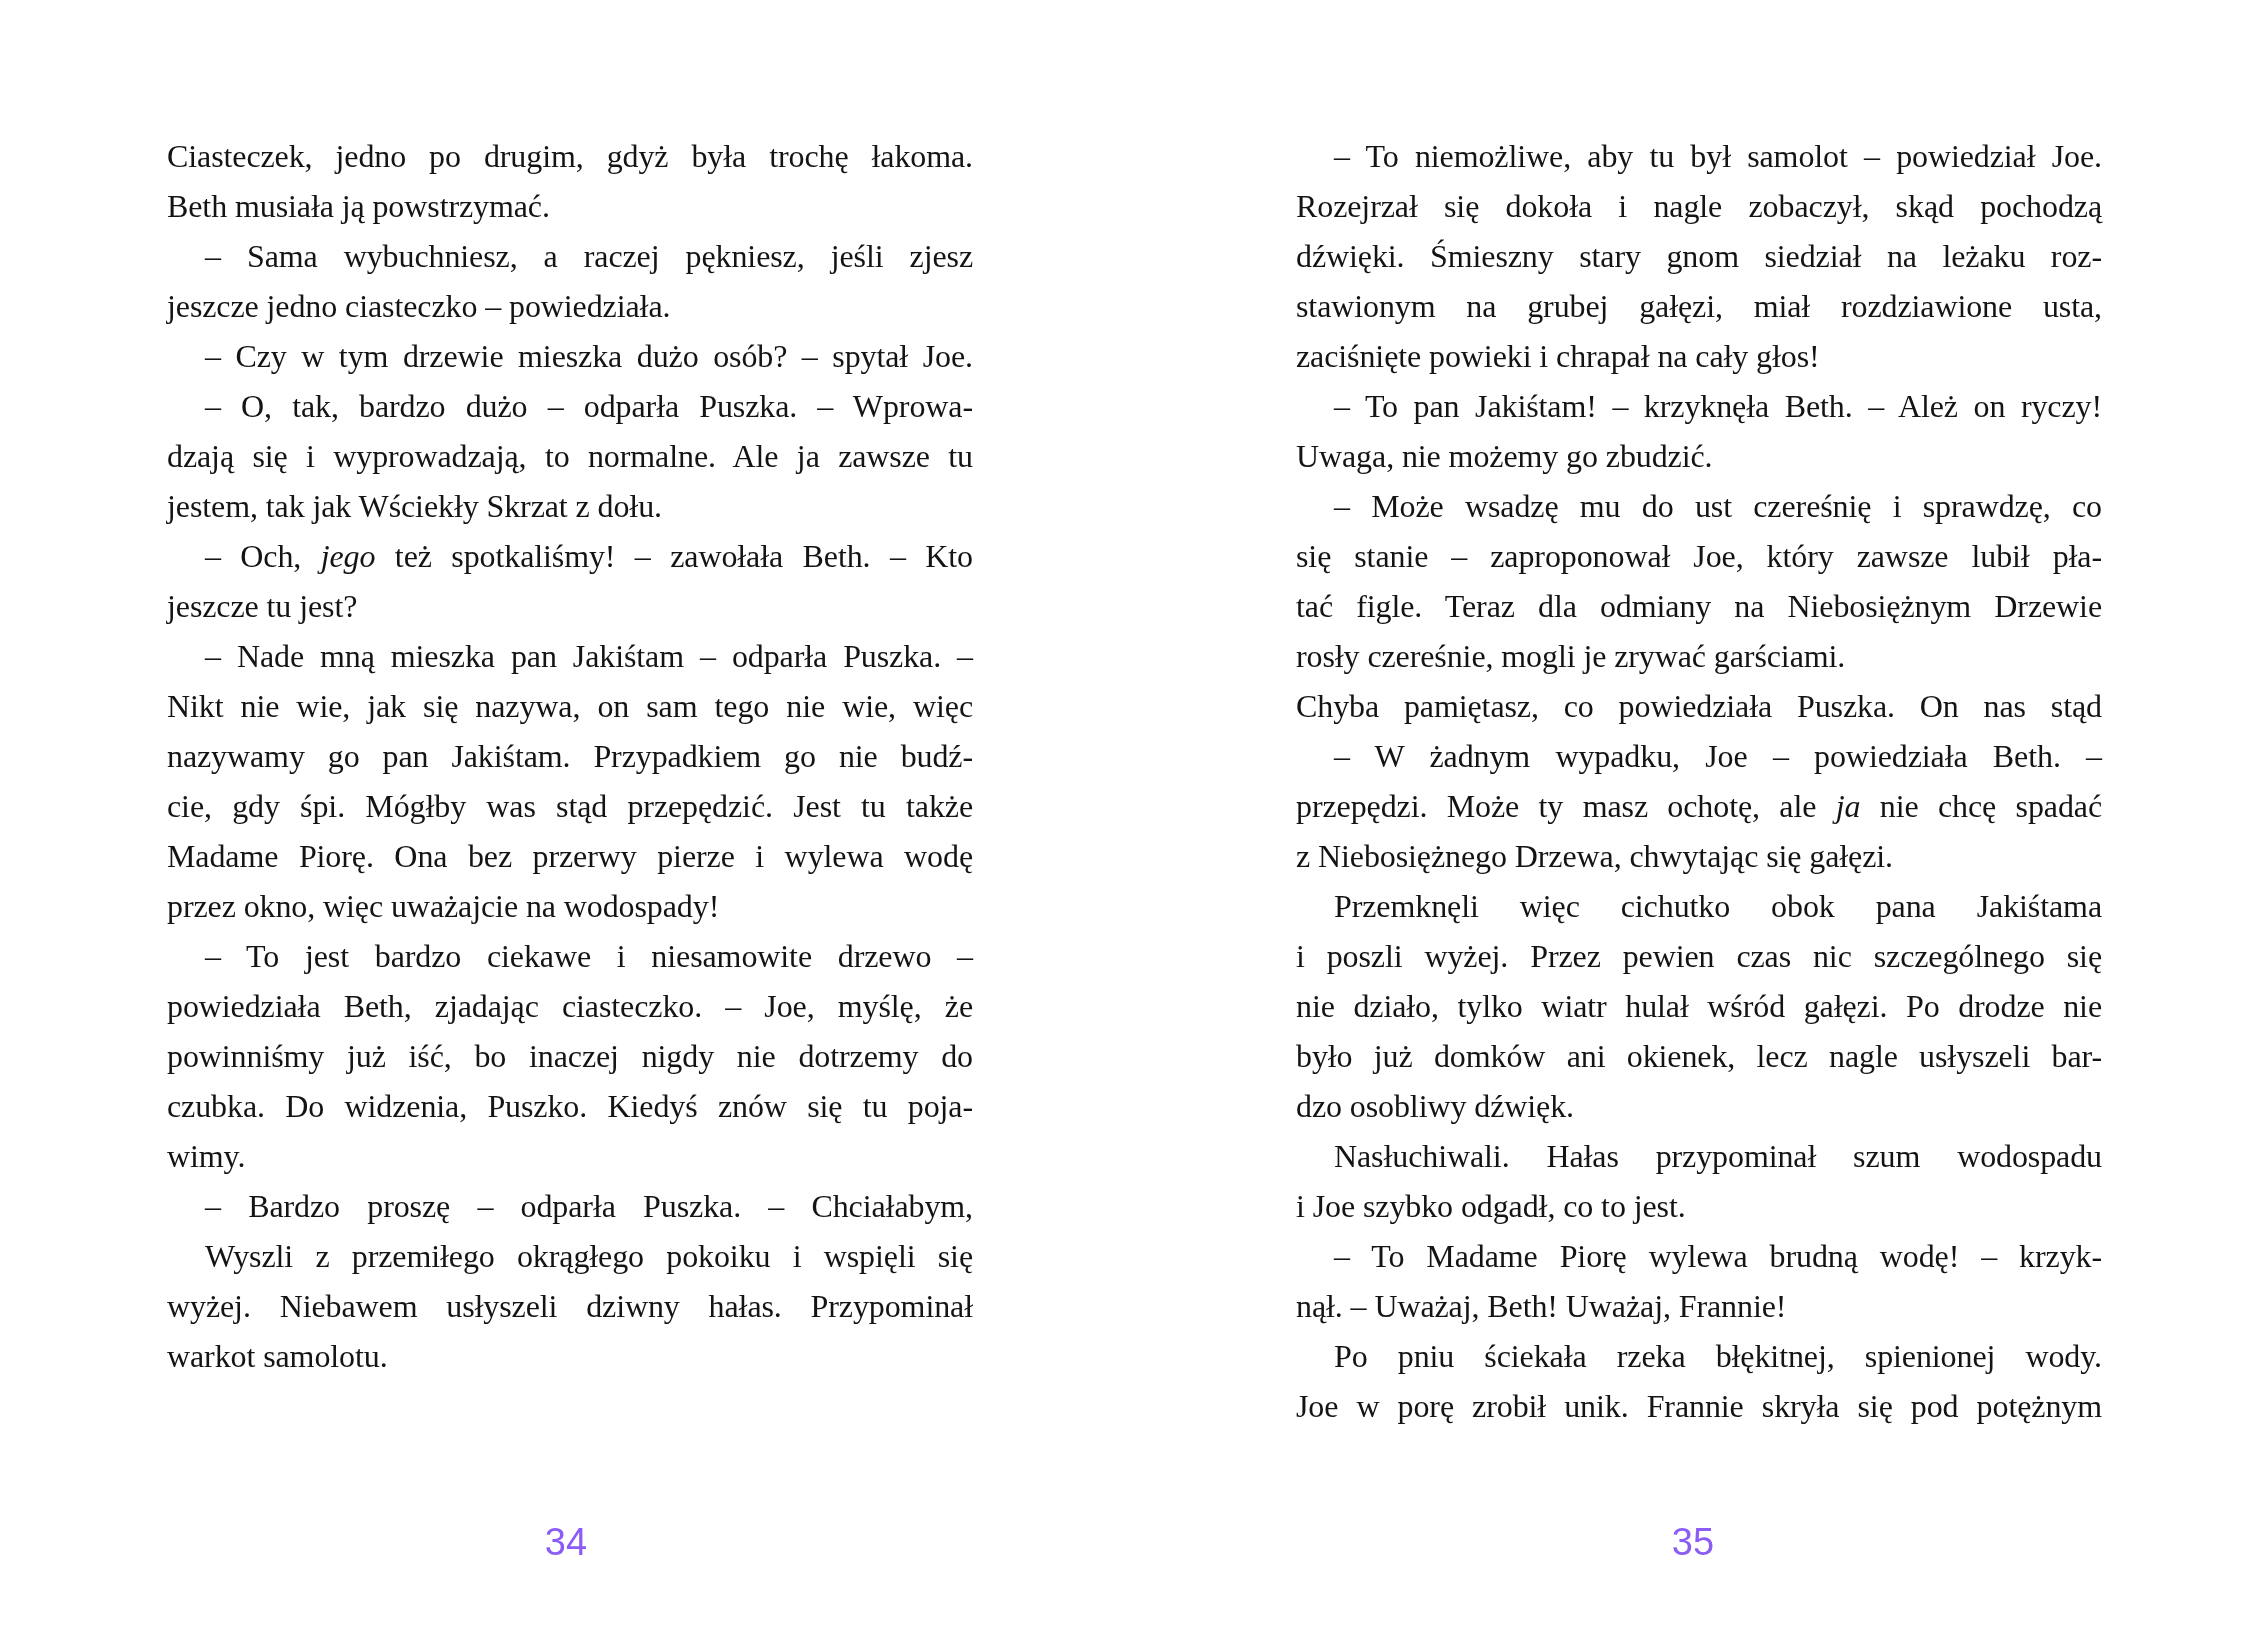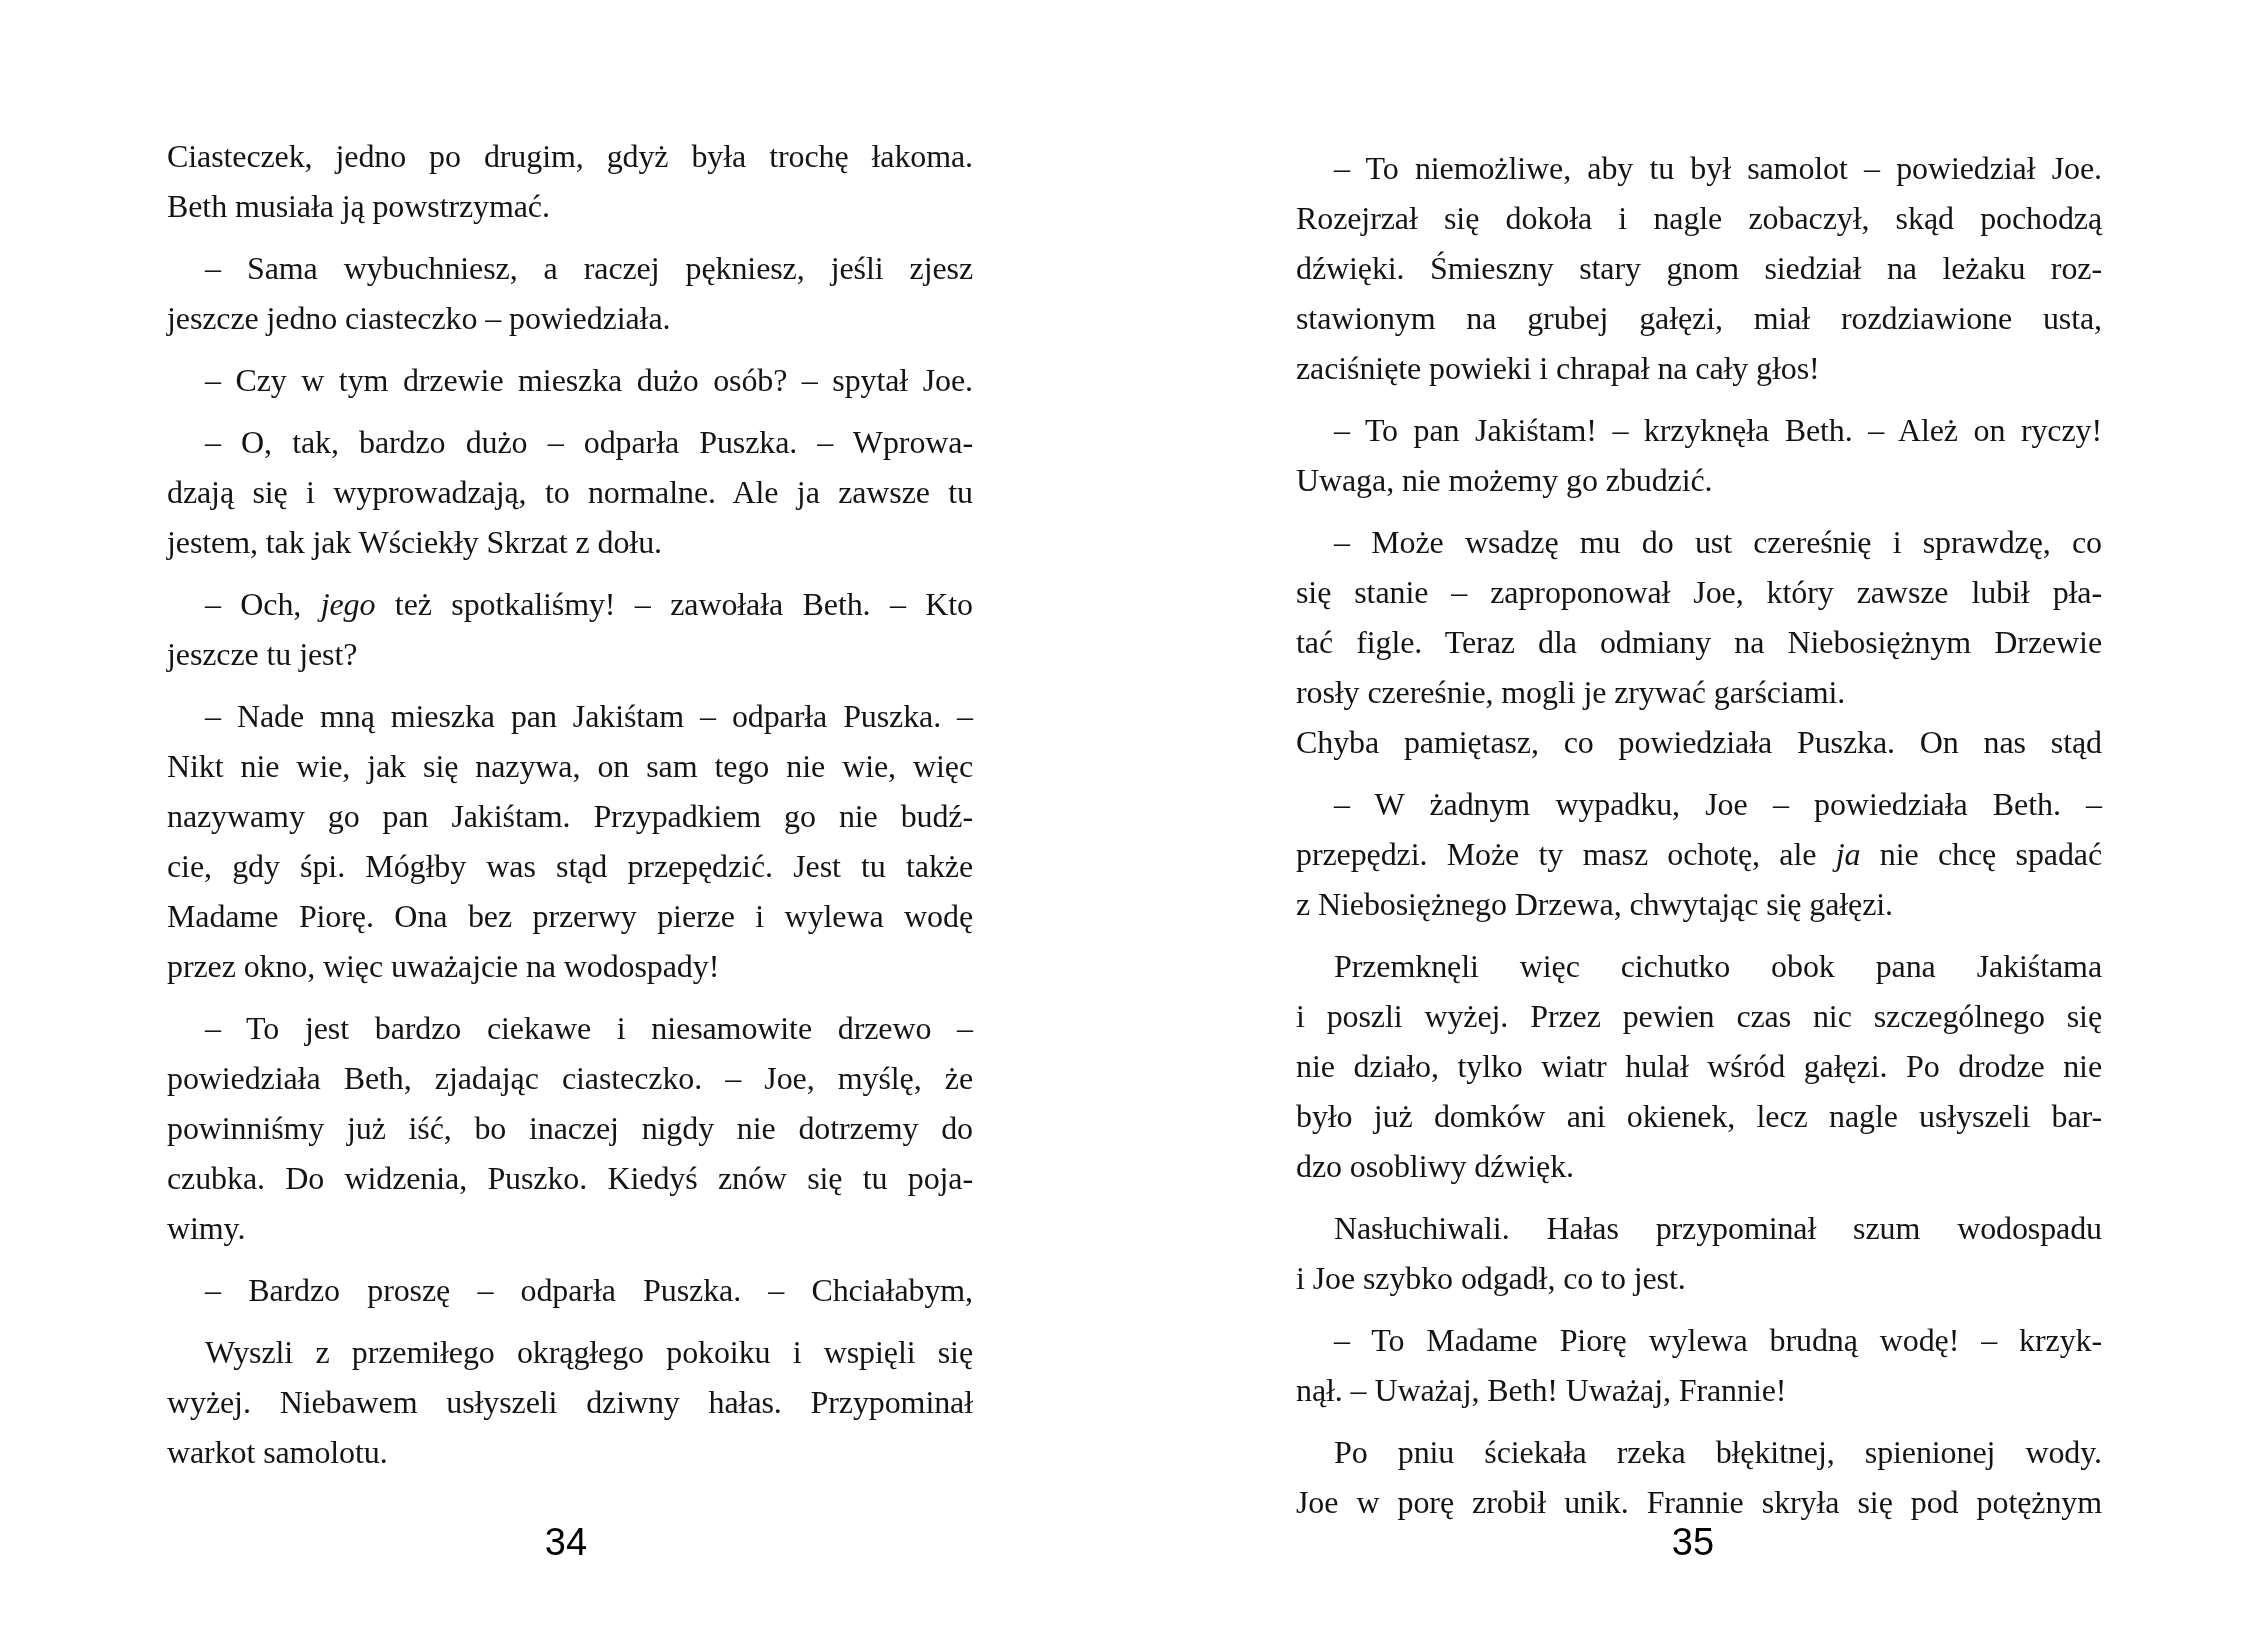--- a/index.html
+++ b/index.html
@@ -38,33 +38,32 @@
     text-align: justify;
     text-align-last: justify;
     white-space: normal;
   }
   .line.flush {
     text-align: left;
     text-align-last: left;
   }
   .line.indent {
     text-indent: 38px;
-    margin-top: 12px;
   }
   .line em {
   }
   .pagenum {
     position: absolute;
     top: 1523px;
     transform: translateX(-50%);
     font-family: "Liberation Sans", sans-serif;
     font-size: 38px;
     line-height: 1;
     font-weight: 400;
-    color: #000000;
+    color: #8b5cf6;
   }
   #pn-left { left: 566px; }
   #pn-right { left: 1693px; }
 </style>
 </head>
 <body>
 
 <div class="spread">
 
   <section>

